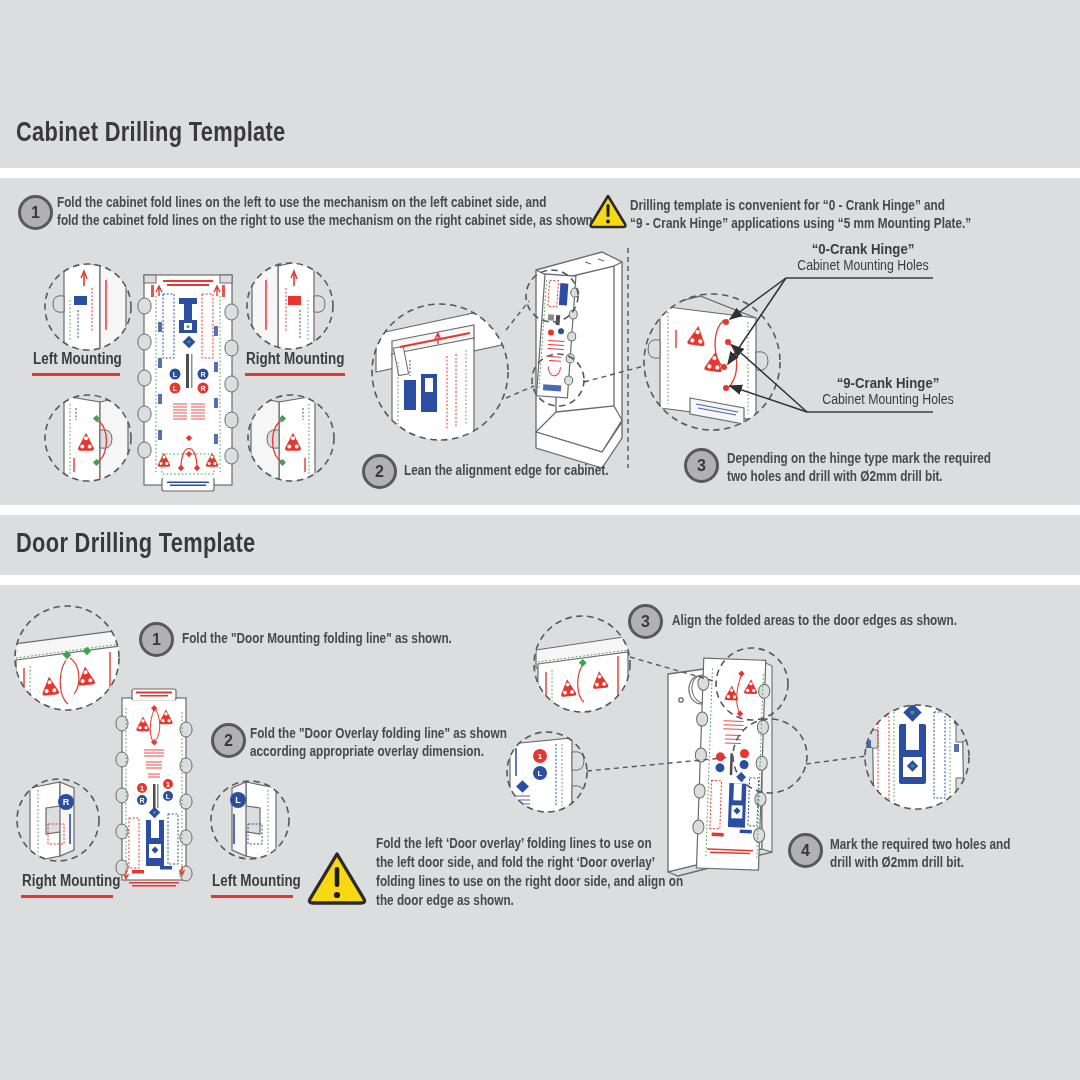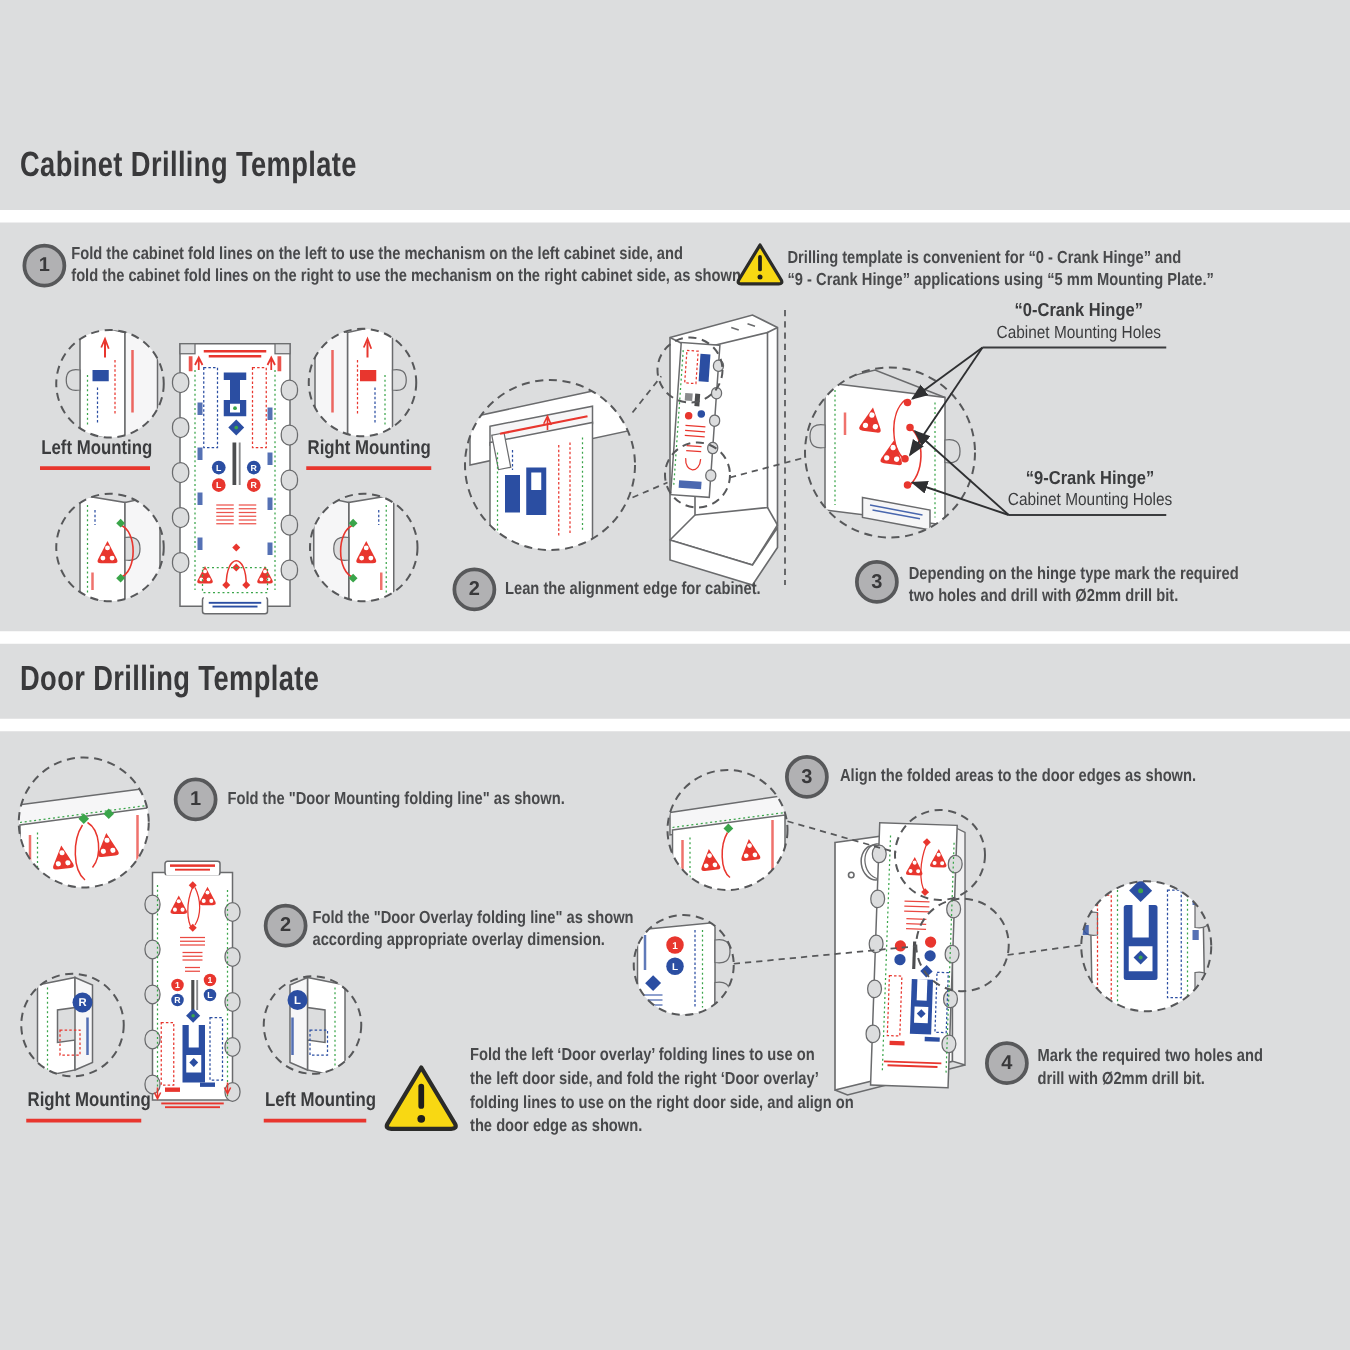--- a/index.html
+++ b/index.html
@@ -589,21 +589,21 @@
     <span>2</span>
   </div>
   <div class="step-text" style="left:404px;top:461px;">
     <span>Lean the alignment edge for cabinet.</span>
   </div>
 
   <div class="hinge-label" style="left:748px;top:240px;">
     <span class="t">“0-Crank Hinge”</span>
     <span class="s">Cabinet Mounting Holes</span>
   </div>
-  <div class="hinge-label" style="left:757px;top:374px;">
+  <div class="hinge-label" style="left:757px;top:374px;padding-left:16px;">
     <span class="t">“9-Crank Hinge”</span>
     <span class="s">Cabinet Mounting Holes</span>
   </div>
 
   <div class="step-badge" style="left:684px;top:448px;">
     <span>3</span>
   </div>
   <div class="step-text" style="left:727px;top:449px;">
     <span>Depending on the hinge type mark the required</span>
     <span>two holes and drill with Ø2mm drill bit.</span>

